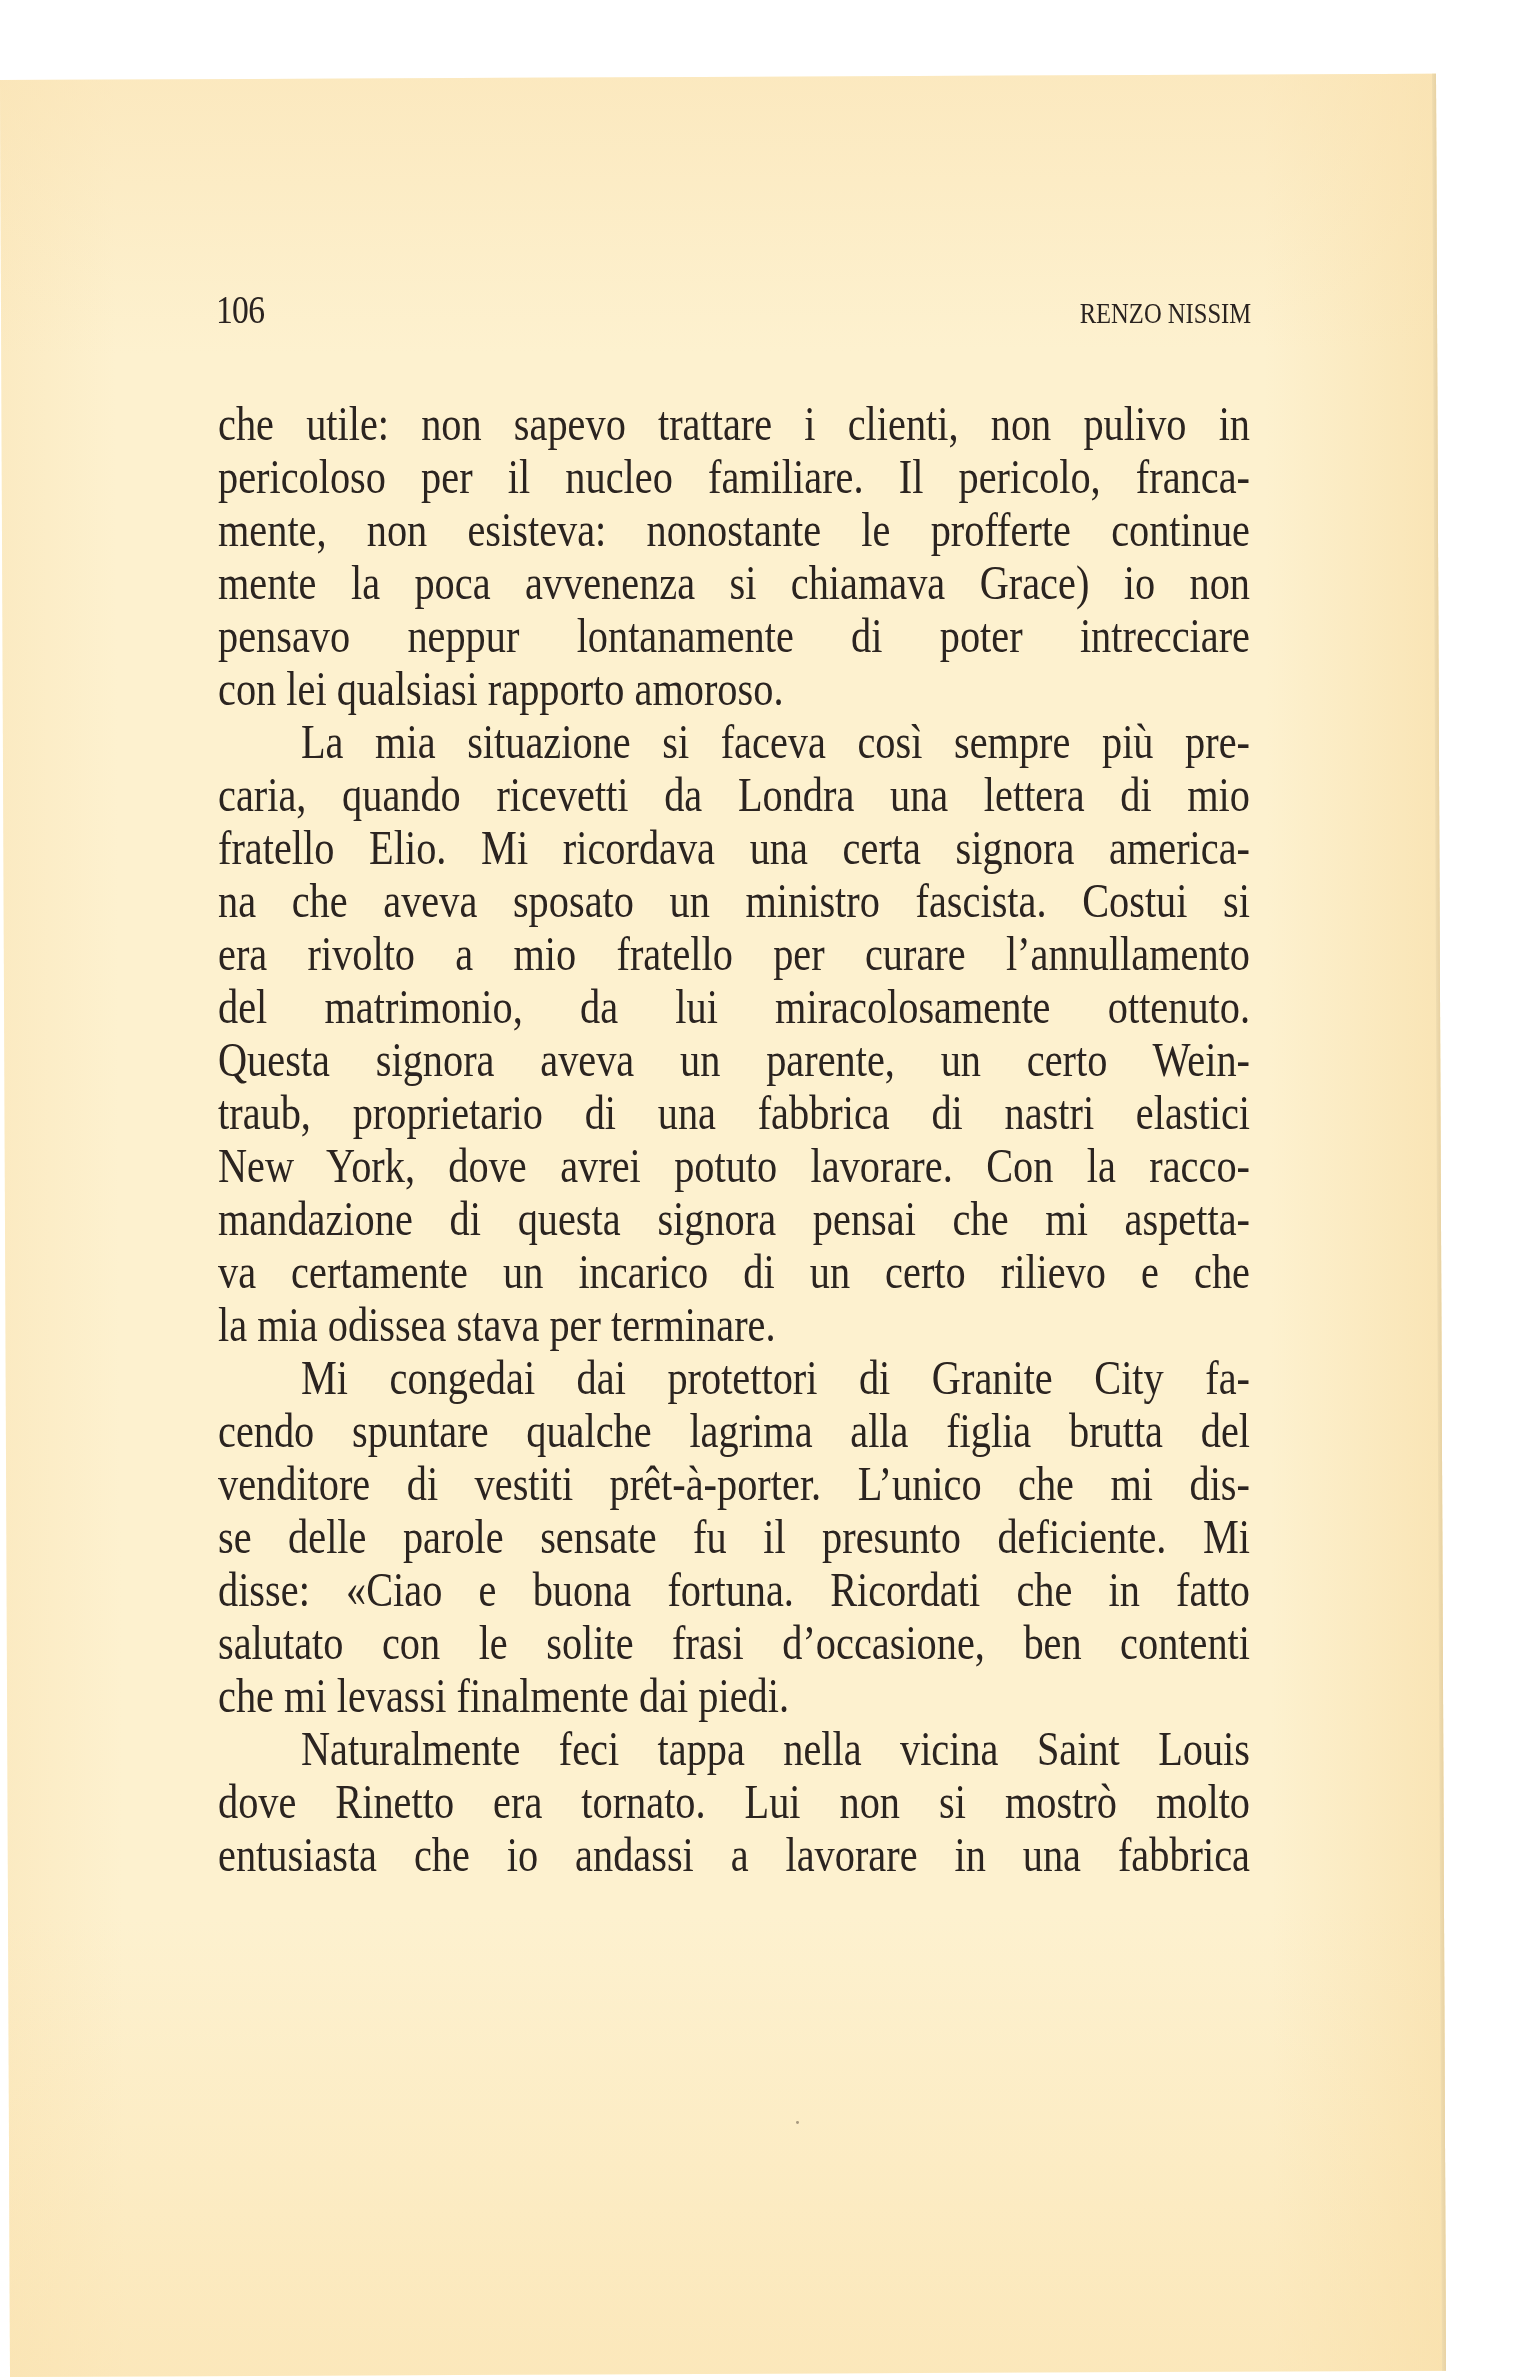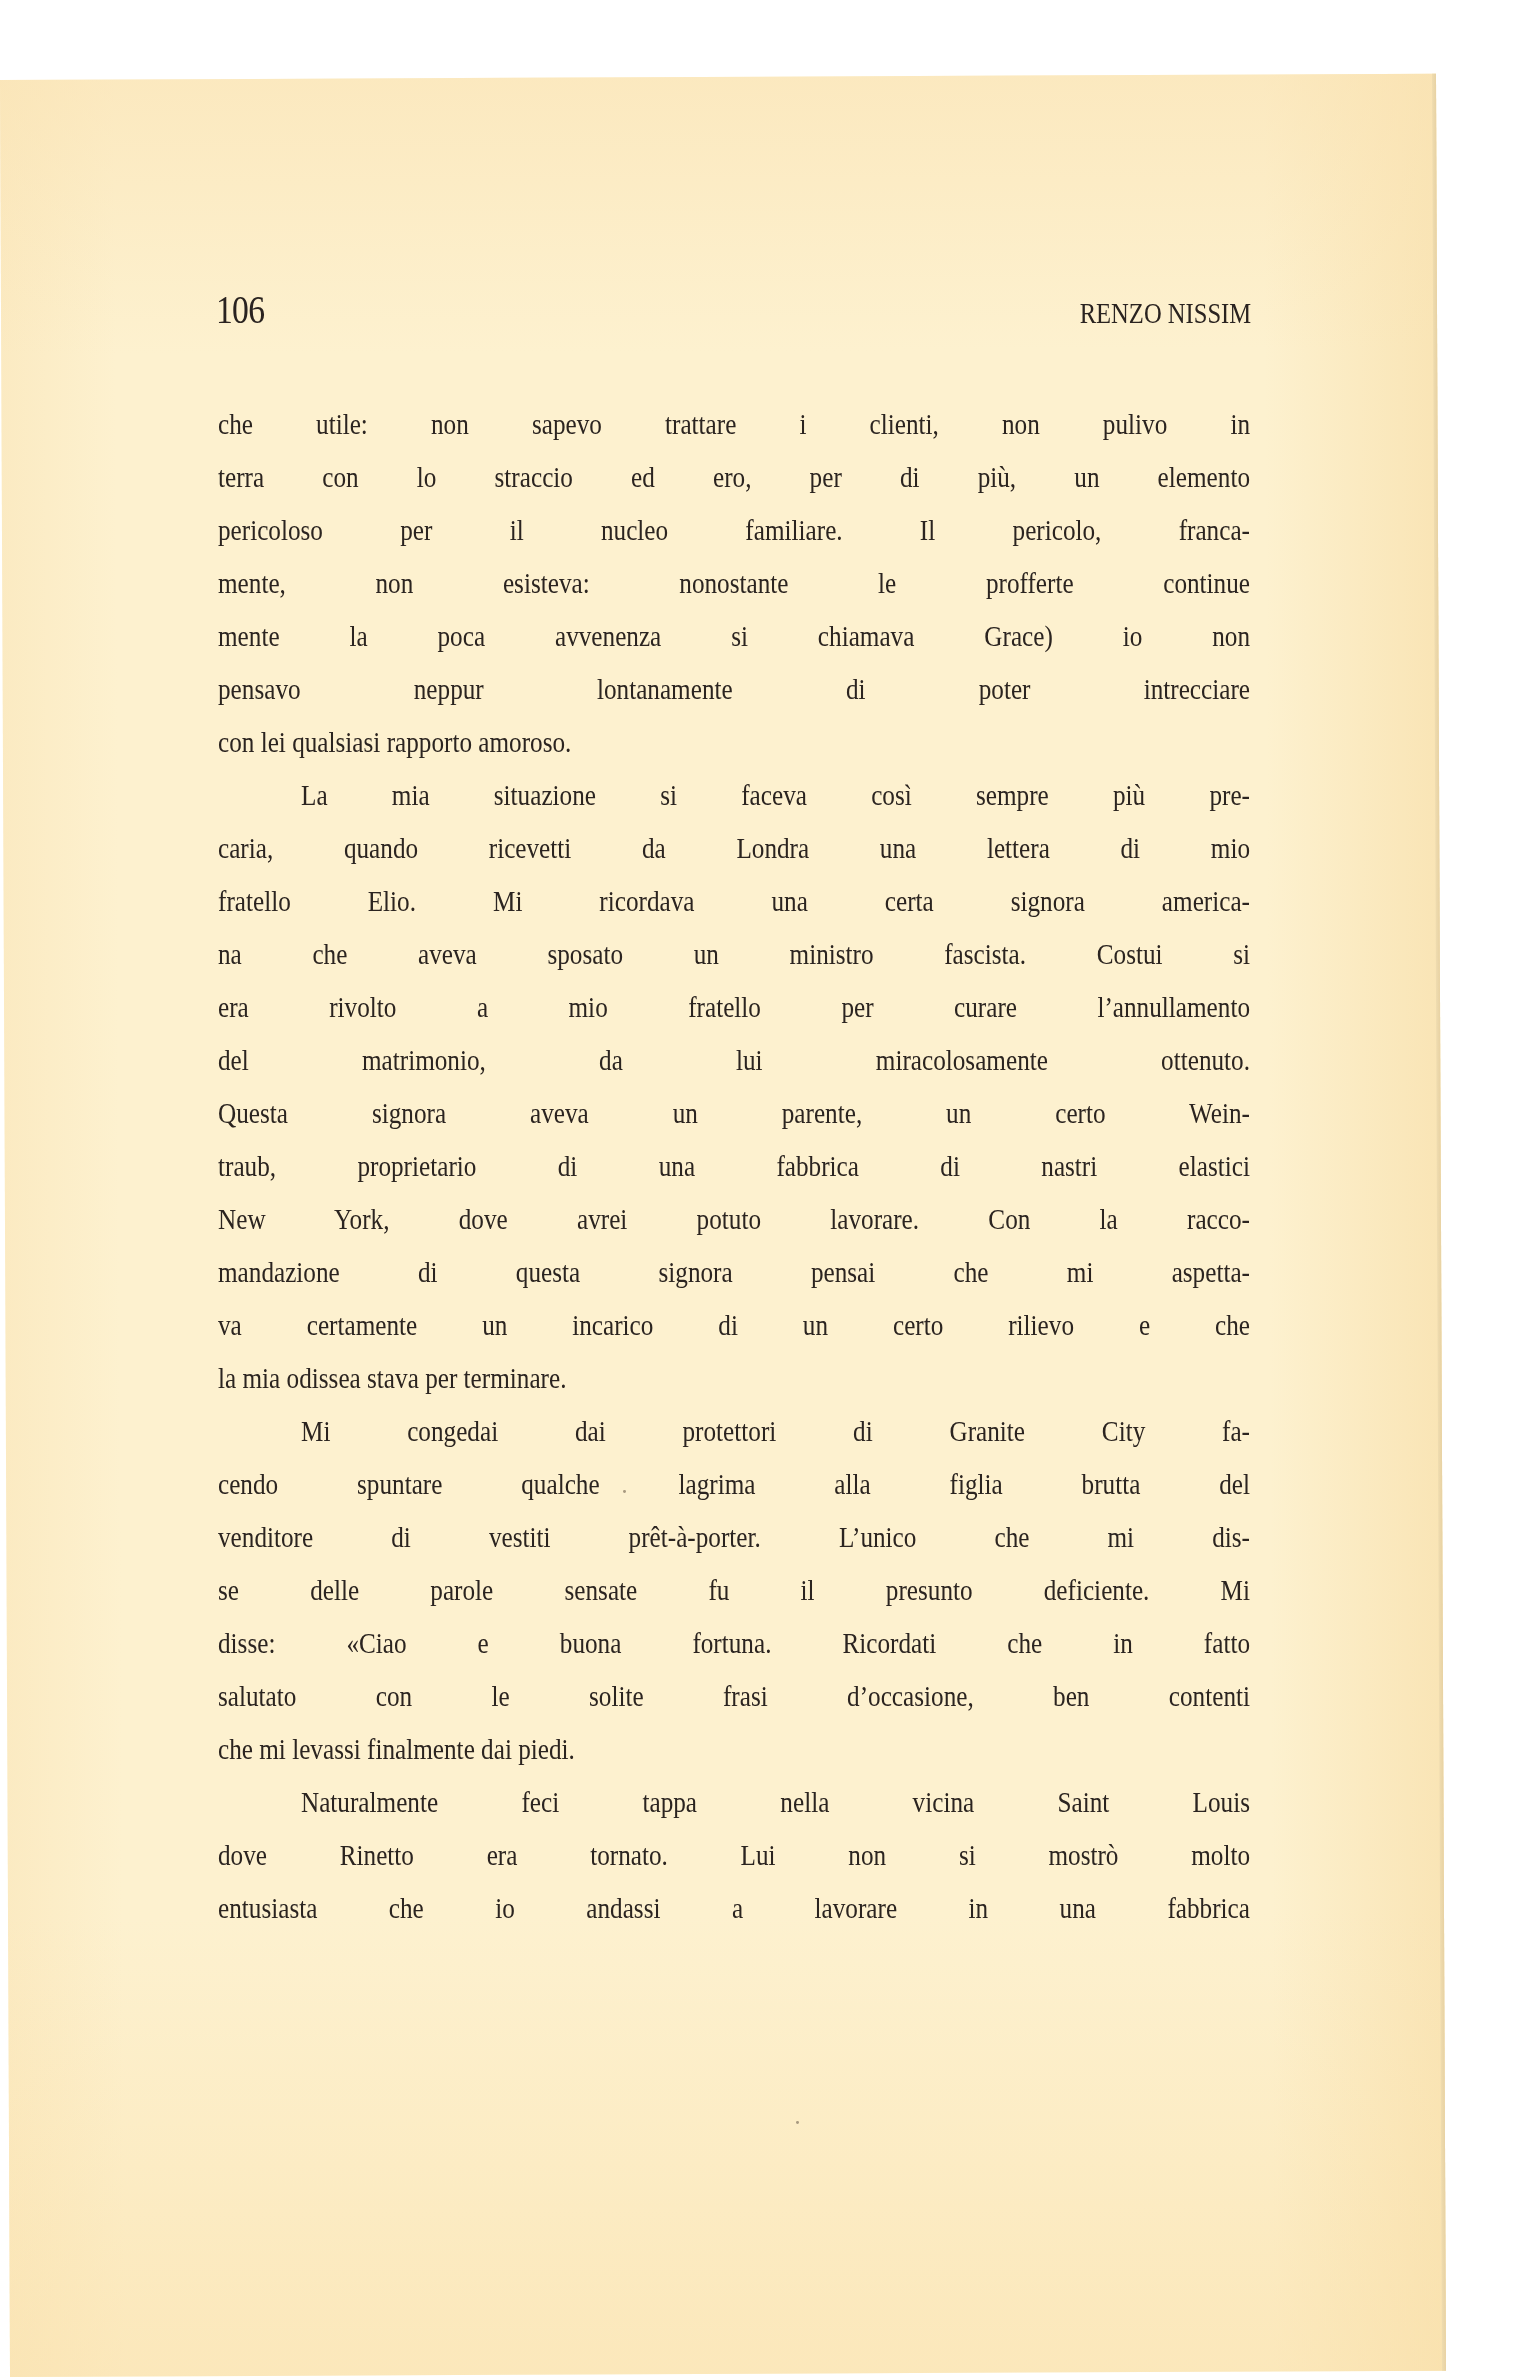--- a/index.html
+++ b/index.html
@@ -32,21 +32,21 @@
     transform: scaleX(0.82); transform-origin: left;
   }
   .running-head {
     position: absolute; right: 0; top: 11.2px;
     font-size: 30px; letter-spacing: 0px;
     transform: scaleX(0.82); transform-origin: right;
   }
   .body-text {
     position: absolute; left: 218px; top: 397px; width: 1032px;
     font-family: "Liberation Serif", "DejaVu Serif", serif;
-    font-size: 30px; line-height: 53px;
+    font-size: 48px; line-height: 53px;
     color: #2b2420;
   }
   .line {
     display: block; height: 53px; white-space: nowrap;
     text-align: justify; text-align-last: justify;
     overflow: visible;
   }
   .line > span.t {
     display: inline-block; width: 100%;
     transform: scaleX(0.84); transform-origin: left;
@@ -68,21 +68,20 @@
   <div class="paper-edge"></div>
 </div>
 
 <div class="header">
   <span class="page-number">106</span>
   <span class="running-head">RENZO NISSIM</span>
 </div>
 
 <div class="body-text" id="body-text">
     <div class="line"><span class="t">che utile: non sapevo trattare i clienti, non pulivo in</span></div>
-    <div class="line"><span class="t">terra con lo straccio ed ero, per di più, un elemento</span></div>
     <div class="line"><span class="t">pericoloso per il nucleo familiare. Il pericolo, franca-</span></div>
     <div class="line"><span class="t">mente, non esisteva: nonostante le profferte continue</span></div>
     <div class="line"><span class="t">mente la poca avvenenza si chiamava Grace) io non</span></div>
     <div class="line"><span class="t">pensavo neppur lontanamente di poter intrecciare</span></div>
     <div class="line last"><span class="t">con lei qualsiasi rapporto amoroso.</span></div>
     <div class="line indent"><span class="t">La mia situazione si faceva così sempre più pre-</span></div>
     <div class="line"><span class="t">caria, quando ricevetti da Londra una lettera di mio</span></div>
     <div class="line"><span class="t">fratello Elio. Mi ricordava una certa signora america-</span></div>
     <div class="line"><span class="t">na che aveva sposato un ministro fascista. Costui si</span></div>
     <div class="line"><span class="t">era rivolto a mio fratello per curare l’annullamento</span></div>

